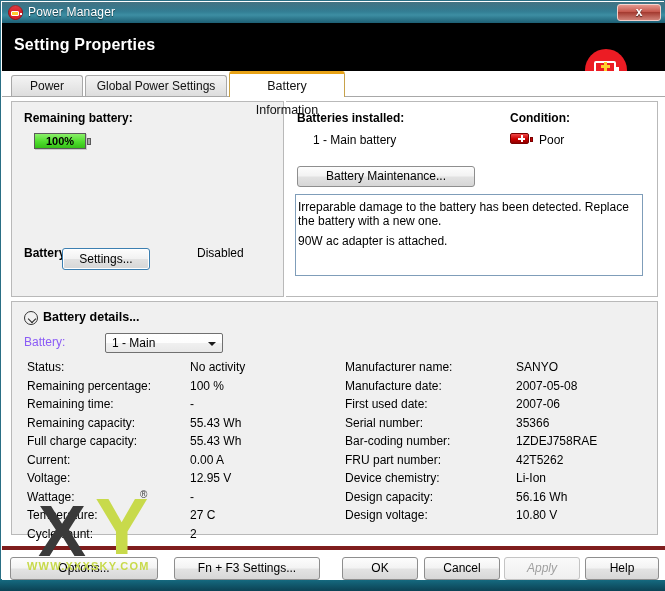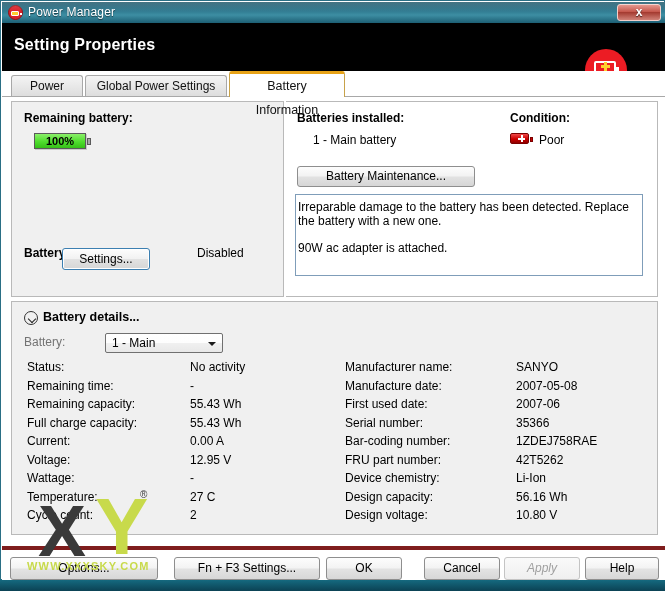--- a/index.html
+++ b/index.html
@@ -173,21 +173,21 @@
   .btn-settings{left:50px;top:146px;width:88px;height:22px;line-height:20px;}
   .btn-maint{left:11px;top:64px;width:178px;height:21px;line-height:19px;}
 
   
   .msgbox{
     position:absolute;left:9px;top:92px;width:348px;height:82px;
     background:#ffffff;border:1px solid #7f9db9;box-sizing:border-box;
     padding:5px 2px;font-size:12px;color:#000;line-height:14px;
   }
   .msgbox p{margin:0;}
-  .msgbox p.second{margin-top:13px;}
+  .msgbox p.second{margin-top:6px;}
 
   .learn{position:absolute;left:9px;top:180px;font-size:12px;color:#000;}
   .learn a{color:#0033cc;text-decoration:underline;cursor:pointer;}
 
   
   .cond-icon{
     position:absolute;left:224px;top:31px;width:19px;height:11px;
     background:linear-gradient(to bottom,#f04a4a,#cc0000 55%,#8f0000);
     border:1px solid #7a0000;border-radius:2px;box-sizing:border-box;
   }
@@ -220,21 +220,21 @@
     background:linear-gradient(to bottom,#ffffff 0%,#fdfdfd 48%,#f0f0f0 52%,#e8e8e8 100%);
     border:1px solid #707070;border-radius:2px;box-sizing:border-box;
     font-size:12px;color:#000;line-height:18px;padding-left:6px;
     cursor:pointer;
   }
   .combo .arrow{
     position:absolute;right:6px;top:8px;width:0;height:0;
     border-left:4px solid transparent;border-right:4px solid transparent;
     border-top:4px solid #1b1b1b;
   }
-  .combo-label{position:absolute;left:12px;top:33px;font-size:12px;color:#737373;}
+  .combo-label{position:absolute;left:12px;top:33px;font-size:12px;color:#8b5cf6;}
 
   
   .dtable{position:absolute;font-size:12px;color:#000;}
   .dtable .row{position:relative;height:18.5px;}
   .dtable .k{position:absolute;left:0;top:0;}
   .dtable .v{position:absolute;top:0;}
   .dtable-left{left:15px;top:58px;width:310px;}
   .dtable-left .v{left:163px;}
   .dtable-right{left:333px;top:58px;width:310px;}
   .dtable-right .v{left:171px;}
@@ -248,21 +248,21 @@
     position:absolute;top:7px;height:23px;
     background:linear-gradient(to bottom,#fdfdfd 0%,#f3f3f3 48%,#e3e3e3 52%,#d7d7d7 100%);
     border:1px solid #8e8e8e;border-radius:3px;box-sizing:border-box;
     font-size:12px;color:#000;text-align:center;line-height:21px;
     cursor:pointer;
   }
   .fbtn.disabled{color:#a0a0a0;border-color:#c4c4c4;
     background:linear-gradient(to bottom,#fafafa,#efefef);cursor:default;}
   #btn-options{left:8px;width:148px;}
   #btn-fn{left:172px;width:146px;}
-  #btn-ok{left:324px;width:76px;}
+  #btn-ok{left:340px;width:76px;}
   #btn-cancel{left:422px;width:76px;}
   #btn-apply{left:502px;width:76px;font-style:italic;}
   #btn-help{left:583px;width:74px;}
 
   
   .wm{position:absolute;left:0;top:0;width:665px;height:591px;pointer-events:none;}
   .wm-x{
     position:absolute;left:38px;top:495px;
     font-size:72px;font-weight:bold;color:#3a3a3a;
     font-family:"Liberation Sans", sans-serif;
@@ -358,20 +358,24 @@
           <span>1 - Main</span>
           <span class="arrow"></span>
         </div>
 
         <div class="dtable dtable-left" id="dtable-left">
             <div class="row">
               <span class="k">Status:</span>
               <span class="v">No activity</span>
             </div>
             <div class="row">
+              <span class="k">Remaining percentage:</span>
+              <span class="v">100 %</span>
+            </div>
+            <div class="row">
               <span class="k">Remaining time:</span>
               <span class="v">-</span>
             </div>
             <div class="row">
               <span class="k">Remaining capacity:</span>
               <span class="v">55.43 Wh</span>
             </div>
             <div class="row">
               <span class="k">Full charge capacity:</span>
               <span class="v">55.43 Wh</span>

